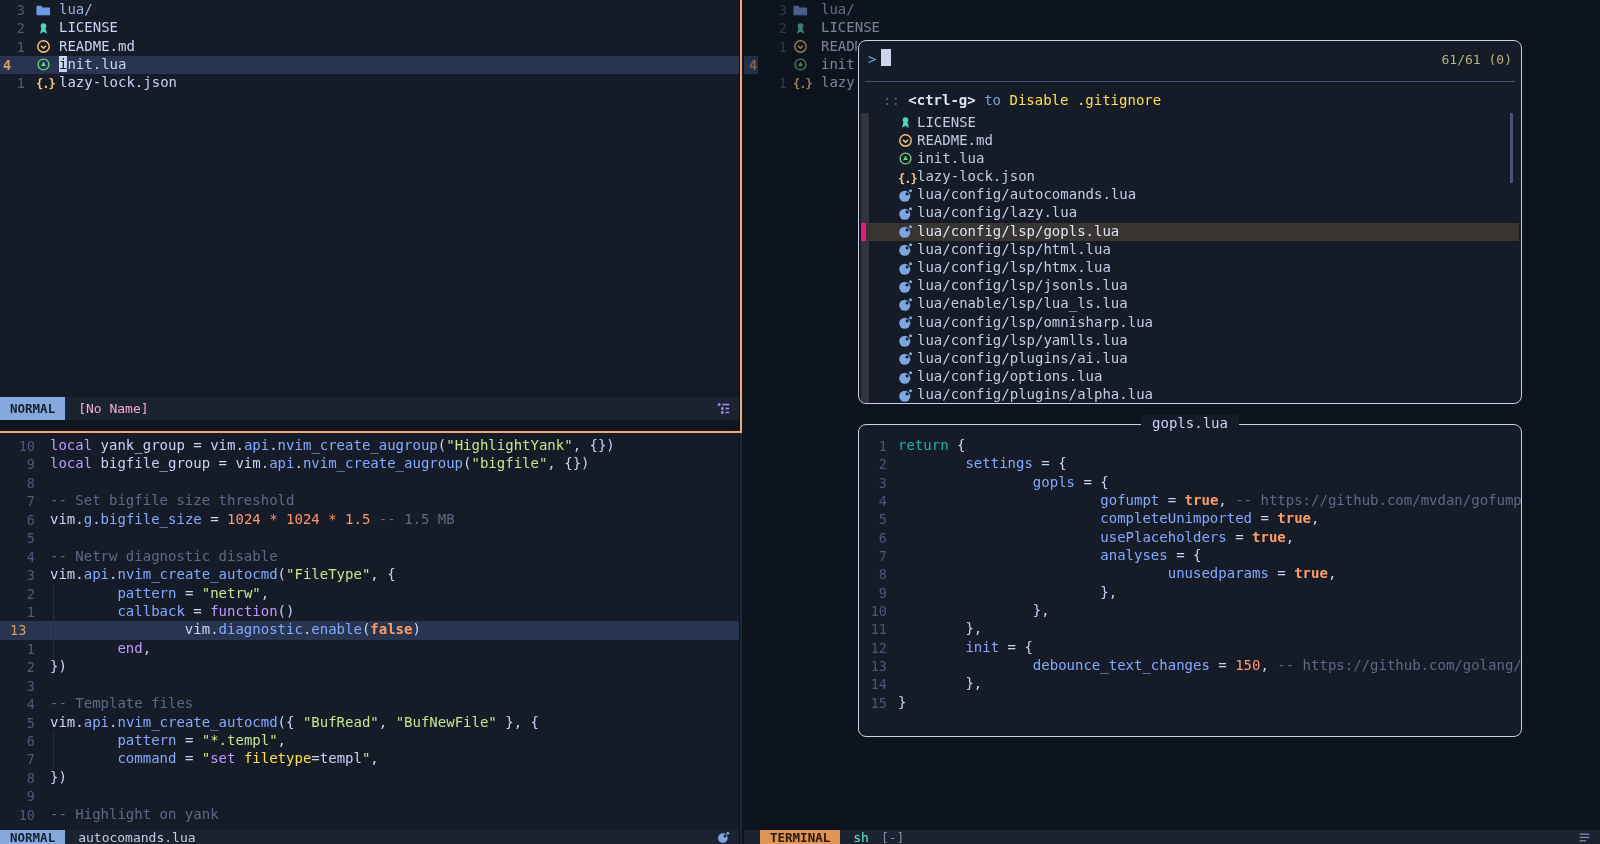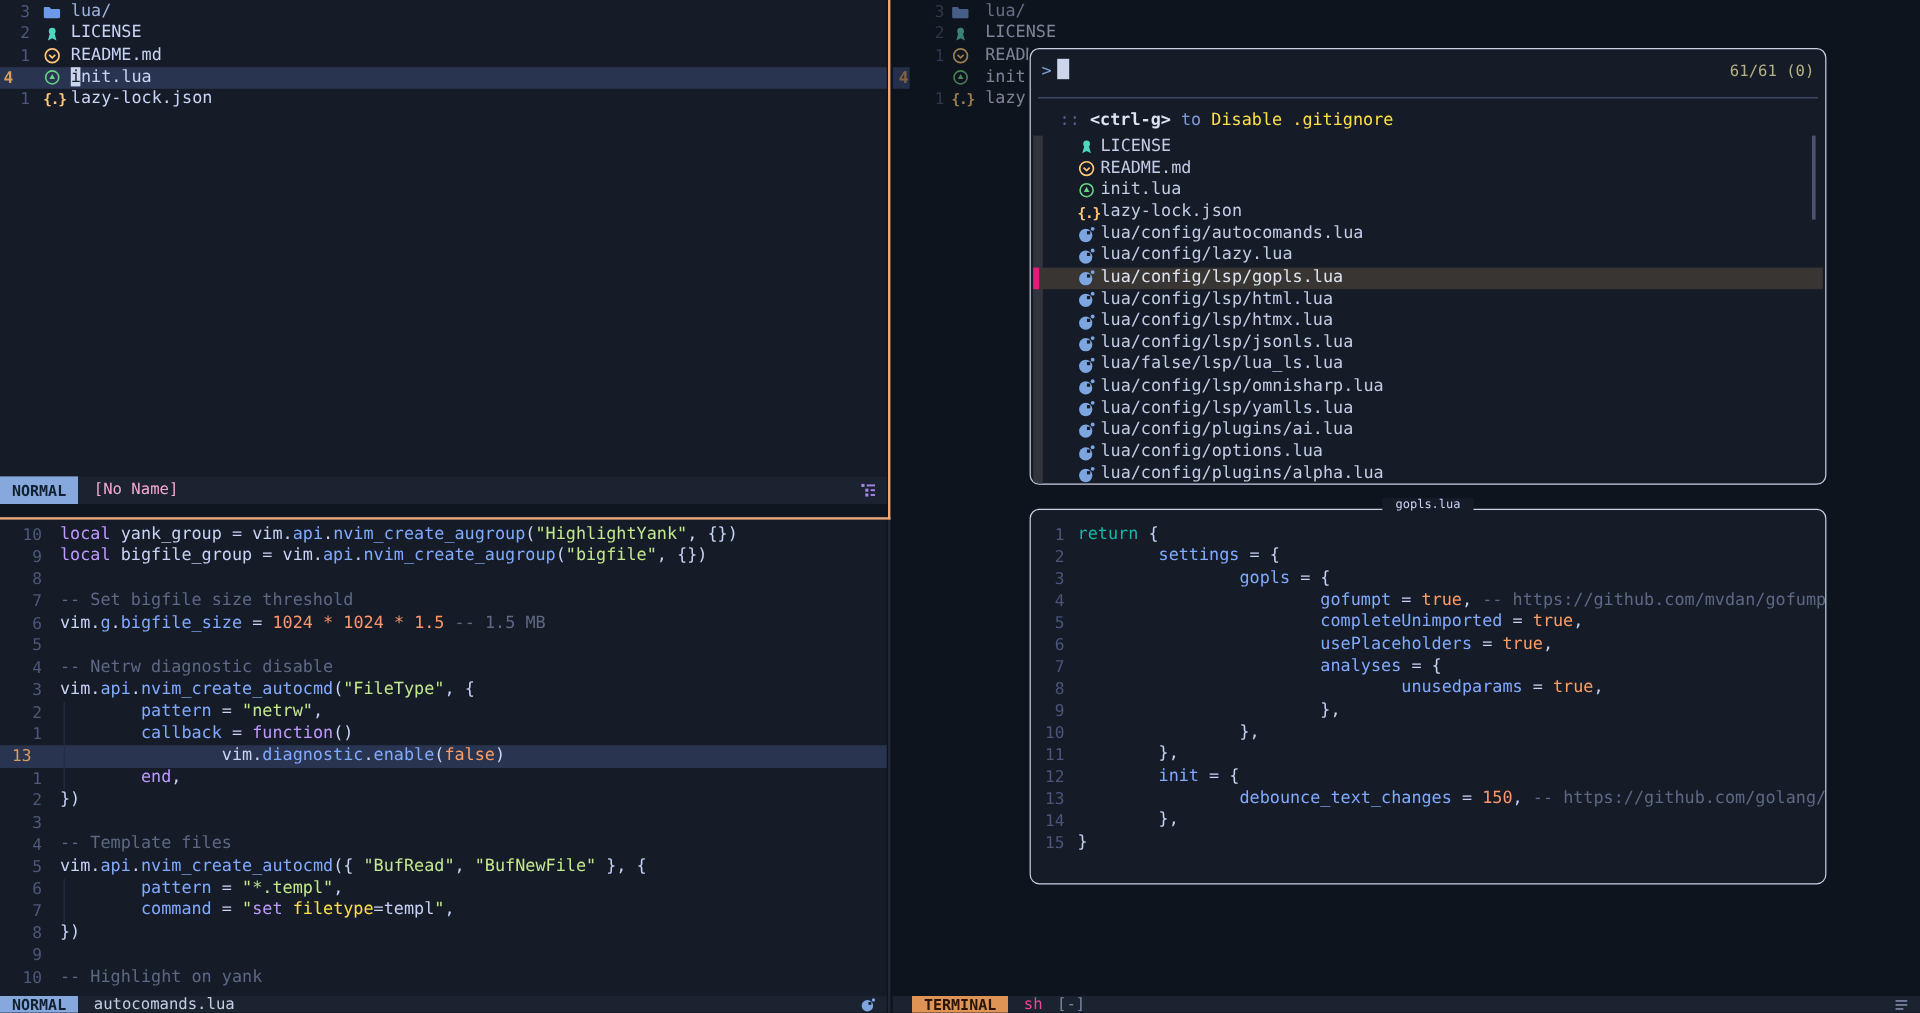--- a/index.html
+++ b/index.html
@@ -51,21 +51,21 @@
   #cmdgap{position:absolute;left:0;top:420px;width:739px;height:11px;background:var(--gap)}
   #sl-bottomleft{left:0;top:830px;width:739px;height:14px}
   #sl-right{left:744px;top:830px;width:856px;height:14px}
   .mode-chip{height:100%;display:flex;align-items:center;padding:0 10px;font-weight:bold;font-size:12.5px;flex:none}
   .chip-normal{background:var(--chip-n);color:var(--chip-n-fg)}
   .chip-terminal{background:var(--chip-t);color:var(--chip-t-fg)}
   .sl-file{margin-left:13px;color:#c3cde4;white-space:pre}
   .sl-file.muted{color:#f9a8d4}
   .sl-right-icon{position:absolute;right:9px;width:13px;height:13px}
   #sl-right .mode-chip{margin-left:16px}
-  #sl-right .sl-file{color:#ec4899}
+  #sl-right .sl-file{color:#5eead4}
   .sl-flags{margin-left:12px;color:#7d88a8}
 
   
   #hsep{position:absolute;left:0;top:430.5px;width:742px;height:2.5px;background:var(--border-active);z-index:3}
   #vsep-top{position:absolute;left:739.5px;top:0;width:2.5px;height:433px;background:var(--border-active);z-index:3}
   #vsep-bot{position:absolute;left:739.5px;top:433px;width:2.5px;height:411px;background:var(--sep-inactive);z-index:3}
 
   
   .code-lines{position:absolute;top:4px;left:0;right:0}
   .code-line{position:relative;height:18.45px;font-size:14px;white-space:pre}
@@ -90,29 +90,29 @@
   #fzf-items{position:absolute;left:0;right:0;top:72.5px}
   .fzf-item{position:relative;height:18.2px;font-size:14px;white-space:pre}
   .fzf-item.sel .rowbg{position:absolute;left:2px;right:2px;top:0;bottom:0;background:var(--sel-bg)}
   .fzf-item.sel .mark{position:absolute;left:2px;width:5px;top:0;bottom:0;background:var(--marker)}
   .fzf-item .icon{position:absolute;left:39px;top:1.5px;width:15px;height:15px}
   .fzf-item .name{position:absolute;left:58px;top:0;color:#c2cce4}
   .fzf-item.sel .name{color:#dde4f2}
   #fzf-scrollbar{position:absolute;right:8px;top:72px;width:3px;height:70px;background:var(--scroll)}
 
   #preview-title{position:absolute;top:-10px;left:50%;transform:translateX(-50%);background:var(--bg);
-    padding:0 11px;font-size:10px;color:var(--fg);z-index:11;white-space:pre}
+    padding:0 11px;font-size:14px;color:var(--fg);z-index:11;white-space:pre}
   #preview-lines{position:absolute;top:12px;left:0;right:0}
   .pv-line{position:relative;height:18.35px;font-size:14px;white-space:pre;overflow:hidden}
   .pv-line .lnum{position:absolute;left:0;width:28px;text-align:right;color:#4a5578;font-size:13.5px;top:1px}
   .pv-line .src{position:absolute;left:39px;top:0}
 
   
 </style>
-<style>.tk-fg{color:#c8d3f5}.tk-kw{color:#c099ff}.tk-fn{color:#82aaff}.tk-prop{color:#82aaff}.tk-str{color:#c3e88d}.tk-num{color:#ff966c}.tk-bool{color:#ff9e64}.tk-com{color:#5d6885}.tk-ret{color:#14b8a6}.tk-red{color:#fde047}.tk-dim{color:#565f89}.tk-key{color:#dde3f2}.tk-blue{color:#7e9ad8}.tk-bool{font-weight:normal}.tk-key{font-weight:bold}</style></head>
+<style>.tk-fg{color:#c8d3f5}.tk-kw{color:#c099ff}.tk-fn{color:#82aaff}.tk-prop{color:#82aaff}.tk-str{color:#c3e88d}.tk-num{color:#ff966c}.tk-bool{color:#ff9e64}.tk-com{color:#5d6885}.tk-ret{color:#14b8a6}.tk-red{color:#fde047}.tk-dim{color:#565f89}.tk-key{color:#dde3f2}.tk-blue{color:#7e9ad8}.tk-bool{font-weight:bold}.tk-key{font-weight:bold}</style></head>
 <body>
 
 <div class="pane" id="pane-topleft">
   <div class="ex-rows" id="tl-rows">
       <div class="ex-row"><span class="lnum">3</span><span class="icon" style="color: rgb(109, 154, 232);"><svg viewBox="0 0 16 16">
             <path fill="currentColor" d="M1.5 3h4l1.5 1.8h7a1 1 0 0 1 1 1V12a1 1 0 0 1-1 1H1.5a1 1 0 0 1-1-1V4a1 1 0 0 1 1-1z"></path>
           </svg></span><span class="name dir">lua/</span></div>
       <div class="ex-row"><span class="lnum">2</span><span class="icon" style="color: rgb(79, 214, 190);"><svg viewBox="0 0 16 16" fill="currentColor">
             <circle cx="8" cy="5.3" r="3"></circle>
             <path d="M5.9 7.4 4.2 13.6l3.8-2.1 3.8 2.1-1.7-6.2z"></path>
@@ -264,21 +264,21 @@
           </svg></span><span class="name">lua/config/lsp/htmx.lua</span></div>
       <div class="fzf-item"><span class="icon" style="color: rgb(125, 166, 224);"><svg viewBox="0 0 16 16">
             <circle cx="7.2" cy="8.8" r="5.9" fill="currentColor"></circle>
             <circle cx="13.4" cy="2.9" r="1.7" fill="currentColor"></circle>
             <rect x="8.3" y="4.9" width="2.9" height="2.9" fill="#151c28"></rect>
           </svg></span><span class="name">lua/config/lsp/jsonls.lua</span></div>
       <div class="fzf-item"><span class="icon" style="color: rgb(125, 166, 224);"><svg viewBox="0 0 16 16">
             <circle cx="7.2" cy="8.8" r="5.9" fill="currentColor"></circle>
             <circle cx="13.4" cy="2.9" r="1.7" fill="currentColor"></circle>
             <rect x="8.3" y="4.9" width="2.9" height="2.9" fill="#151c28"></rect>
-          </svg></span><span class="name">lua/false/lsp/lua_ls.lua</span></div>
+          </svg></span><span class="name">lua/enable/lsp/lua_ls.lua</span></div>
       <div class="fzf-item"><span class="icon" style="color: rgb(125, 166, 224);"><svg viewBox="0 0 16 16">
             <circle cx="7.2" cy="8.8" r="5.9" fill="currentColor"></circle>
             <circle cx="13.4" cy="2.9" r="1.7" fill="currentColor"></circle>
             <rect x="8.3" y="4.9" width="2.9" height="2.9" fill="#151c28"></rect>
           </svg></span><span class="name">lua/config/lsp/omnisharp.lua</span></div>
       <div class="fzf-item"><span class="icon" style="color: rgb(125, 166, 224);"><svg viewBox="0 0 16 16">
             <circle cx="7.2" cy="8.8" r="5.9" fill="currentColor"></circle>
             <circle cx="13.4" cy="2.9" r="1.7" fill="currentColor"></circle>
             <rect x="8.3" y="4.9" width="2.9" height="2.9" fill="#151c28"></rect>
           </svg></span><span class="name">lua/config/lsp/yamlls.lua</span></div>

